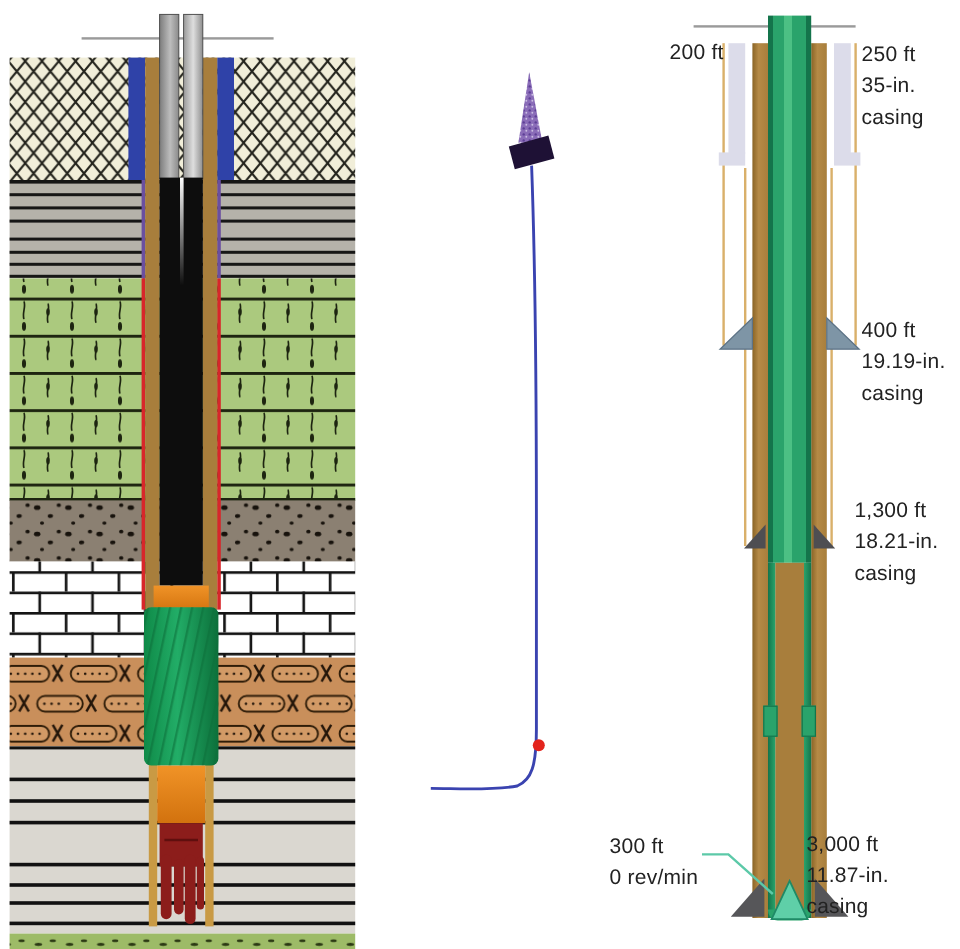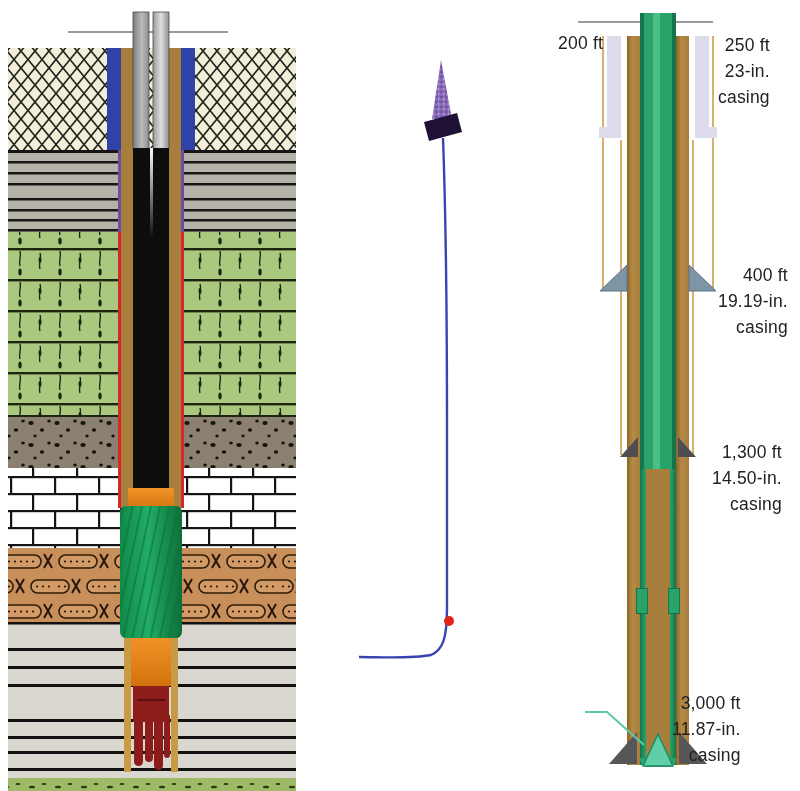--- a/index.html
+++ b/index.html
@@ -21,25 +21,25 @@
   .t1l{left:602px;top:36px;height:252px;} .t1r{left:712px;top:36px;height:252px;}
   .t2l{left:620px;top:140px;height:315px;} .t2r{left:692px;top:140px;height:315px;}
   .t3l{left:631px;top:455px;height:307px;} .t3r{left:684px;top:455px;height:307px;}
   .centerbrown{left:646px;top:469px;width:24px;height:292px;background:#a87e3c;}
   .greenwall{top:469px;width:6px;height:296px;background:linear-gradient(90deg,#14744b,#2aa36b);}
   .gw-l{left:640px;} .gw-r{left:670px;background:linear-gradient(90deg,#2aa36b,#14744b);}
   .greencollar{top:588px;width:12px;height:26px;background:#2aa36b;border:1px solid #14744b;box-sizing:border-box;}
   .gc-l{left:636px;} .gc-r{left:668px;}
   .greencap{left:640px;top:758px;width:36px;height:9px;background:#2aa36b;border-radius:0 0 8px 8px;}
   
-  .lbl{position:absolute;font-size:17.5px;line-height:26px;color:#222;letter-spacing:.2px;text-align:right;}
+  .lbl{position:absolute;font-size:17.5px;line-height:26px;color:#222;letter-spacing:.2px;}
   .lbl-200{left:543px;top:30px;width:60px;text-align:right;}
   .lbl-250{left:718px;top:32px;}
   .lbl-700{left:718px;top:262px;}
-  .lbl-1300{left:712px;top:412px;margin-top:27px;}
+  .lbl-1300{left:712px;top:412px;}
   .lbl-3000{left:672px;top:690px;}
   .lbl-bit{left:508px;top:692px;}
   .overlay{left:0;top:0;pointer-events:none;}
 </style>
 </head>
 <body>
 
 <div class="canvas">
 
   <svg class="abs" style="left:0;top:0" width="300" height="791" viewBox="0 0 300 791">
@@ -240,36 +240,40 @@
     <polygon points="609,764 637,732 637,764" fill="#565659"></polygon>
     <polygon points="679,732 679,764 707,764" fill="#565659"></polygon>
     <polygon points="658,734 643,766 673,766" fill="#5fcfa8" stroke="#1f8a66" stroke-width="1.5"></polygon>
     <path d="M585,712 L607,712 L644,745" fill="none" stroke="#5cc9a8" stroke-width="2"></path>
   </svg>
 
   <div class="lbl lbl-200">200 ft</div>
 
   <div class="lbl lbl-250">
     <div>250 ft</div>
-    <div>23-in.</div>
+    <div>35-in.</div>
     <div>casing</div>
   </div>
 
   <div class="lbl lbl-700">
     <div>400 ft</div>
     <div>19.19-in.</div>
     <div>casing</div>
   </div>
 
   <div class="lbl lbl-1300">
     <div>1,300 ft</div>
-    <div>14.50-in.</div>
+    <div>18.21-in.</div>
     <div>casing</div>
   </div>
 
   <div class="lbl lbl-3000">
     <div>3,000 ft</div>
     <div>11.87-in.</div>
     <div>casing</div>
   </div>
 
+  <div class="lbl lbl-bit">
+    <div>300 ft</div>
+    <div>0 rev/min</div>
+  </div>
 
 </div>
 
 </body></html>

